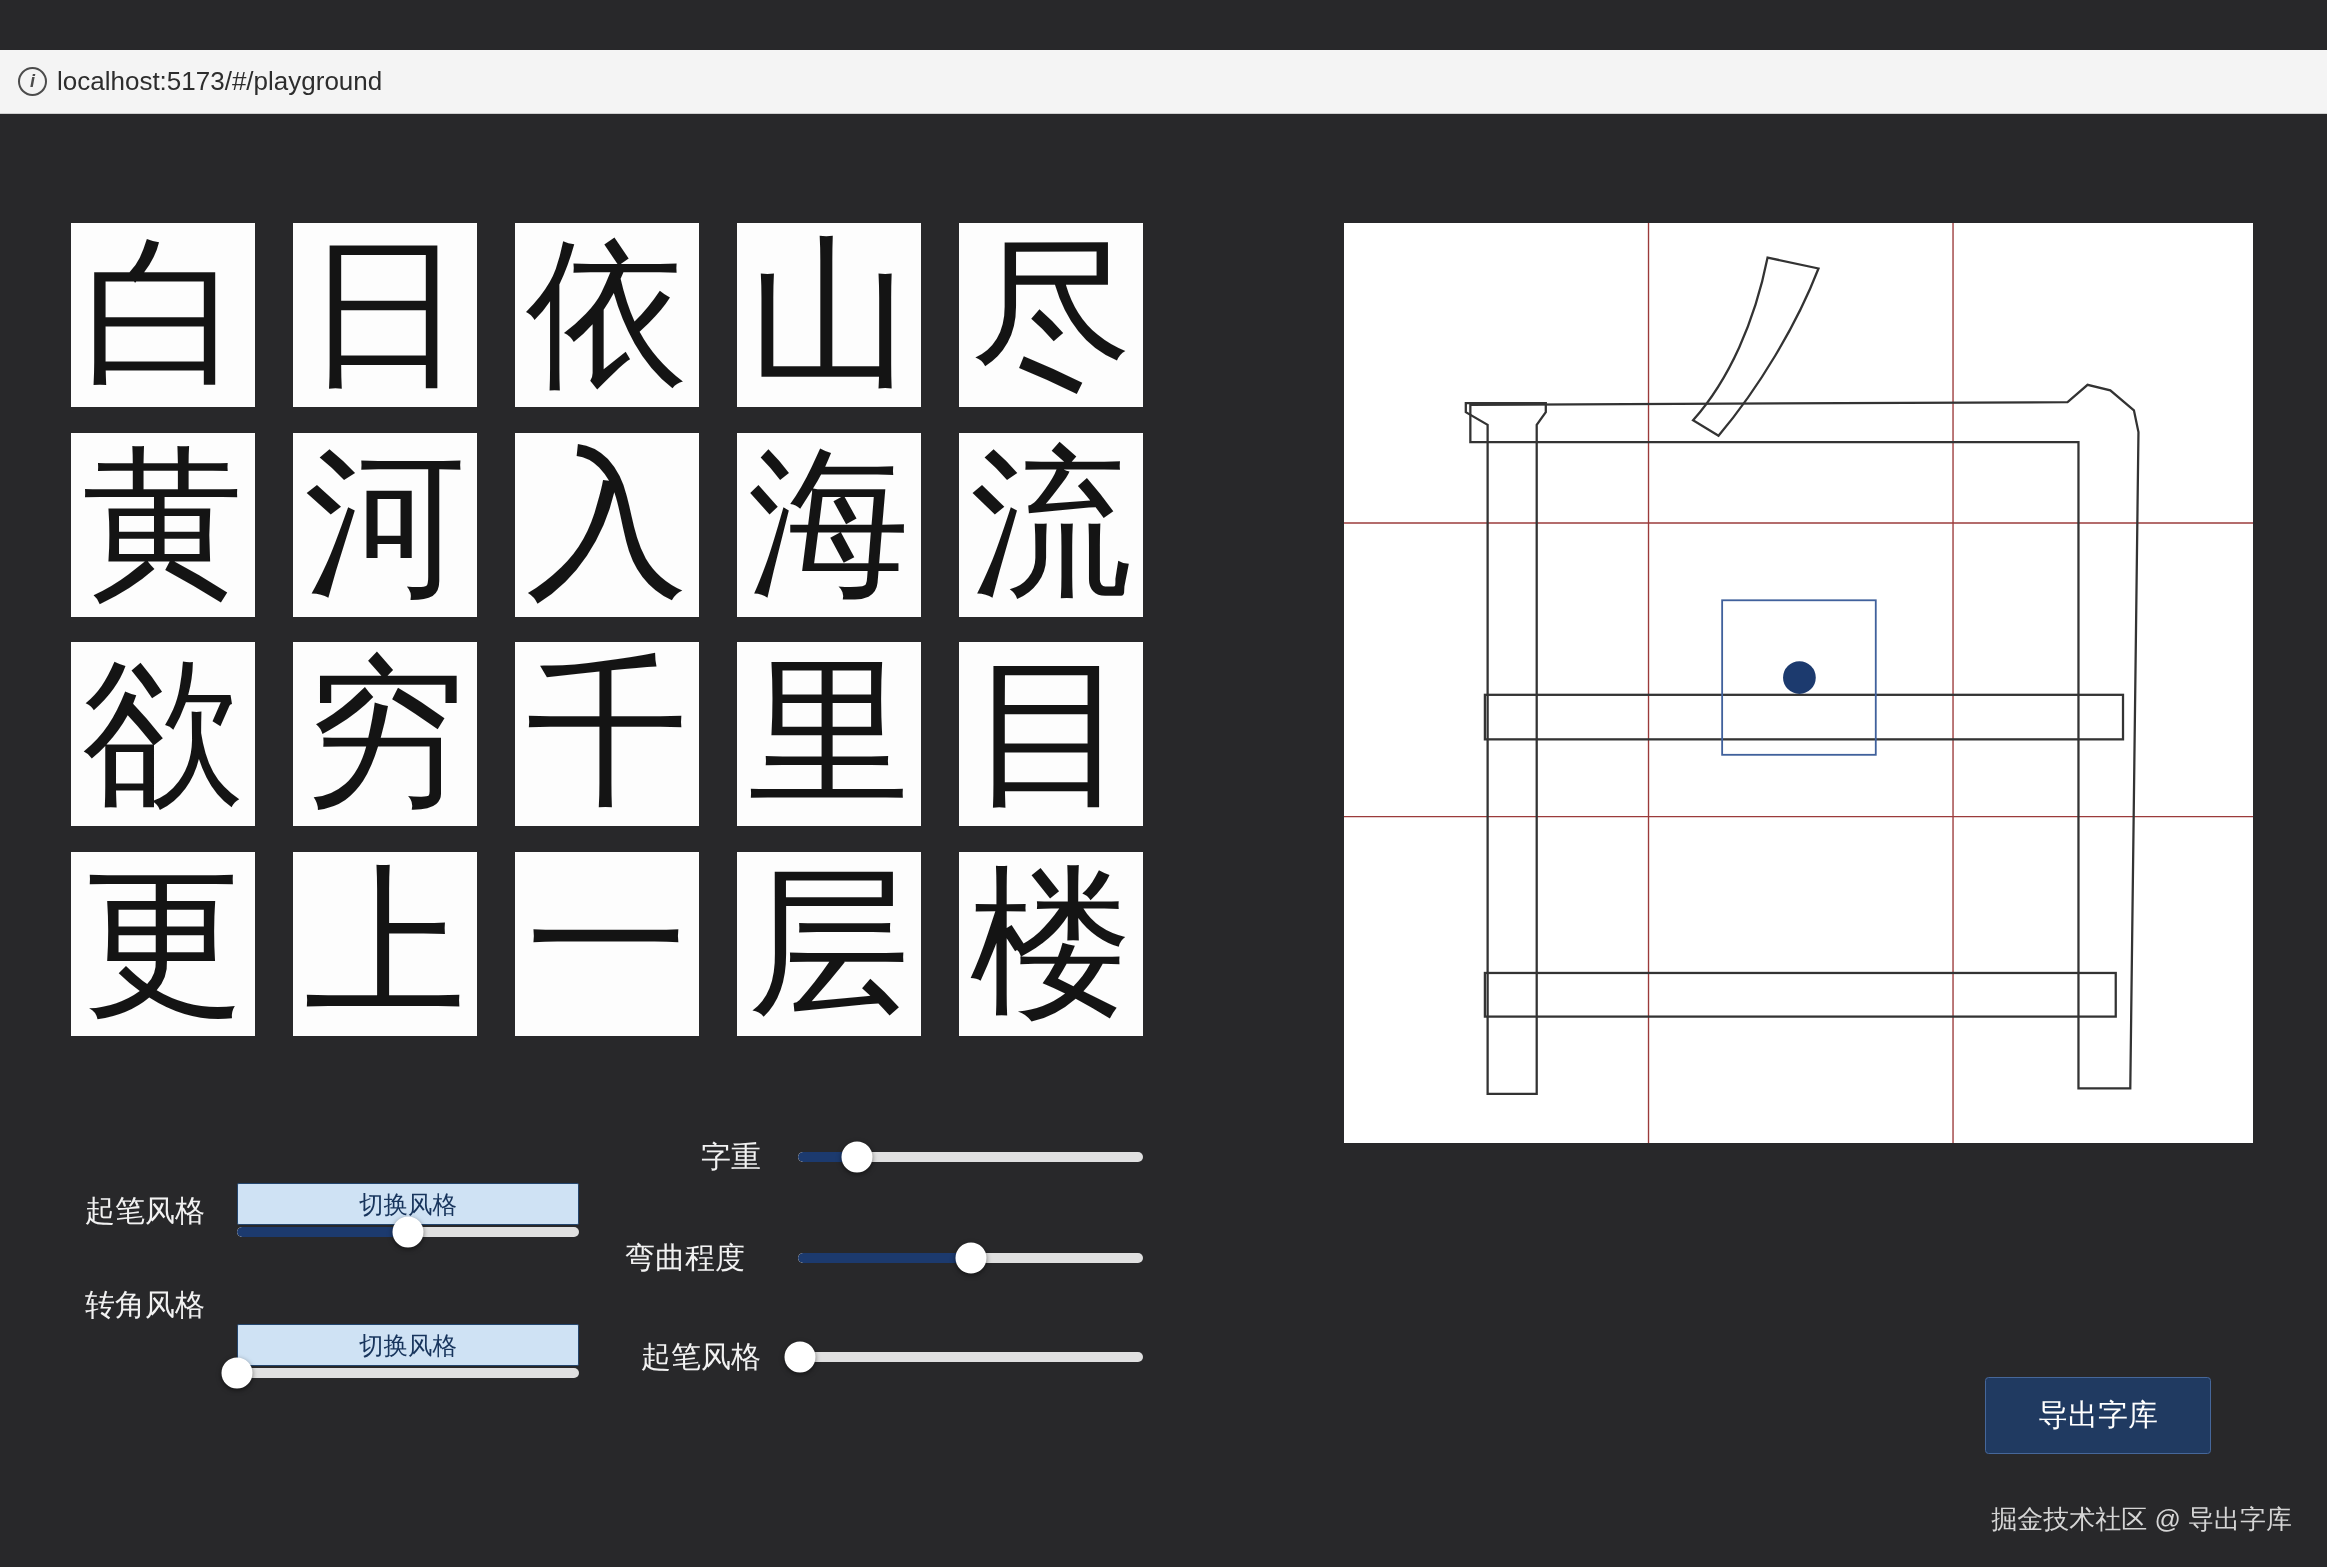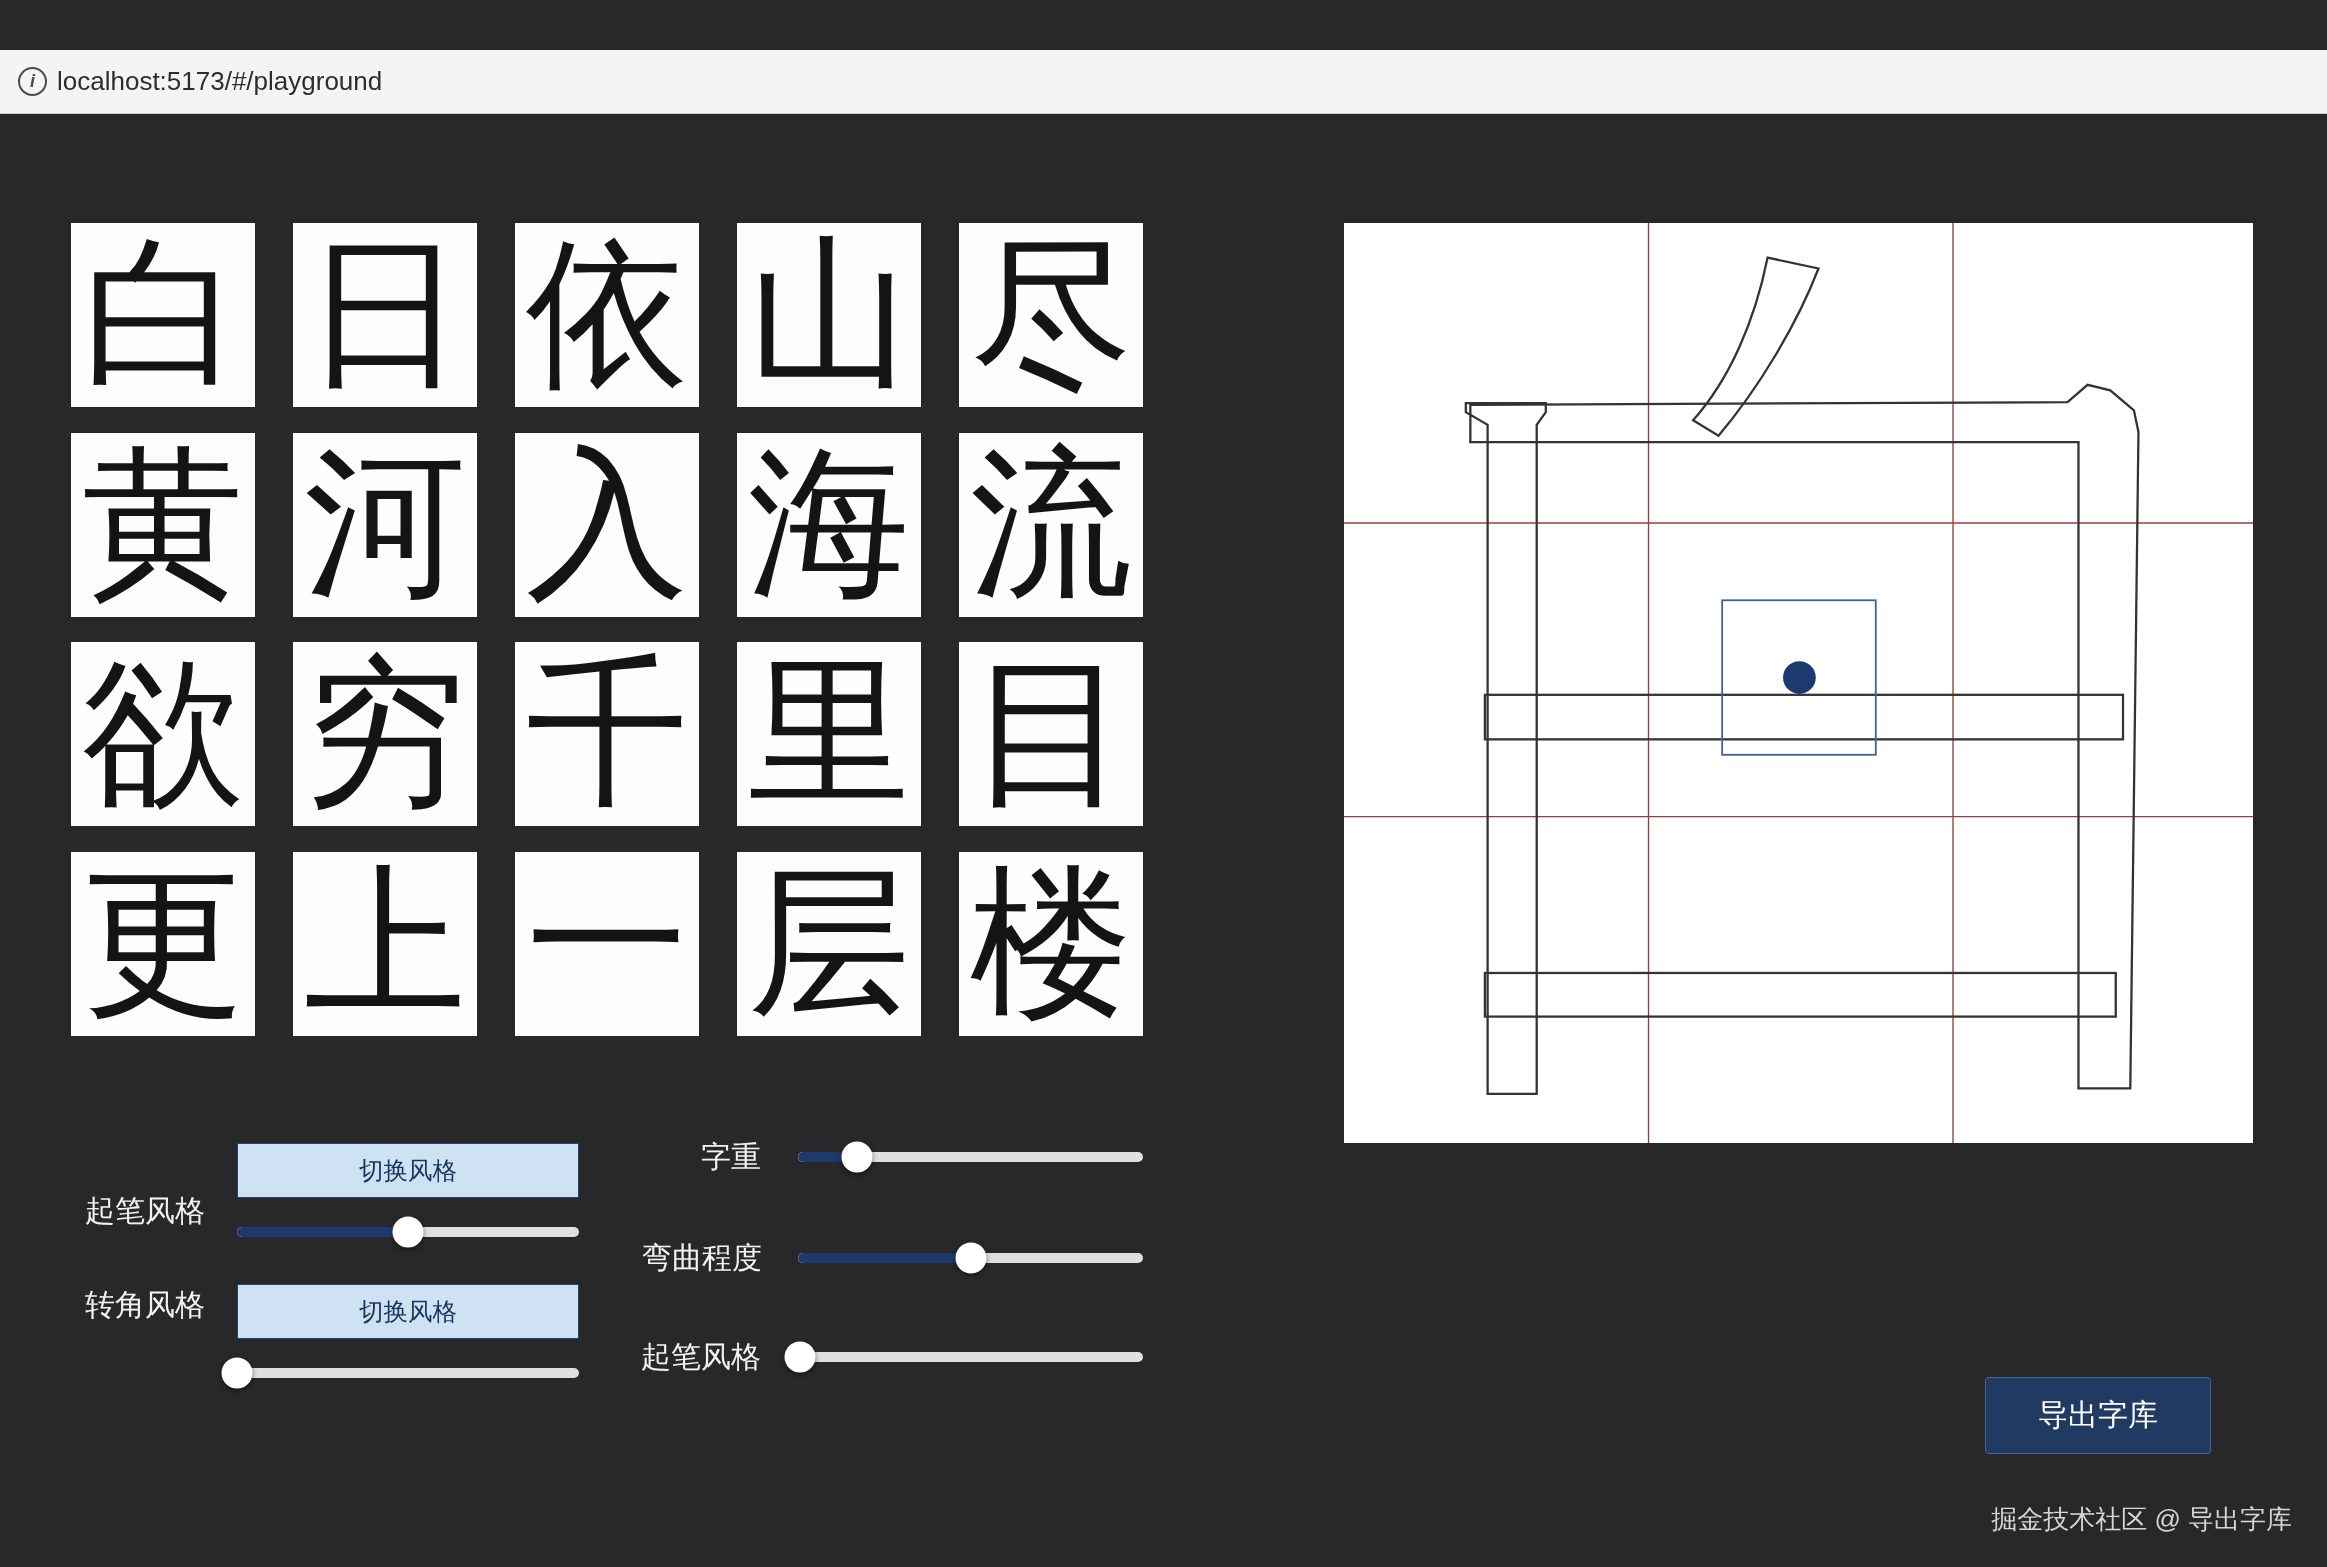--- a/index.html
+++ b/index.html
@@ -60,26 +60,26 @@
     font-family:"Liberation Serif","DejaVu Serif",serif;
     font-size:162px;line-height:184px;
     display:flex;align-items:center;justify-content:center;
     cursor:pointer;user-select:none;
   }
 
   
   .ctl-label{position:absolute;color:#f2f2f2;font-size:30px;display:flex;align-items:center;height:42px;}
   .ctl-label.right-align{justify-content:flex-end;}
   .style-button{
-    position:absolute;width:342px;height:55px;
+    position:absolute;width:342px;height:42px;
     background:var(--control-button-bg);
     border:1.8px solid var(--control-button-border);
     color:var(--control-button-text);
     font-size:24.5px;display:flex;align-items:center;justify-content:center;
-    border-radius:1.8px;cursor:pointer;
+    border-radius:1.8px;cursor:pointer;margin-top:40px;
   }
   .slider{position:absolute;height:36px;cursor:pointer;}
   .slider .track{position:absolute;left:0;right:0;top:50%;height:10px;transform:translateY(-50%);background:var(--slider-track);border-radius:5.5px;overflow:hidden;}
   .slider .fill{position:absolute;left:0;top:0;bottom:0;width:var(--val,0%);background:var(--accent);border-radius:5.5px;}
   .slider .thumb{
     position:absolute;top:50%;left:var(--val,0%);transform:translate(-50%,-50%);
     width:31px;height:31px;border-radius:50%;background:#ffffff;
     box-shadow:0 1.8px 5.5px rgba(0,0,0,.5);cursor:grab;
   }
 
@@ -156,21 +156,21 @@
   </div>
 
   <div class="ctl-label right-align" style="left:545px;top:1136px;width:216px;">字重</div>
   <div class="slider" style="left: 798px; top: 1139px; width: 345px; --val: 17%;">
     <div class="track">
         <div class="fill"></div>
       </div>
     <div class="thumb"></div>
   </div>
 
-  <div class="ctl-label right-align" style="left:546px;top:1237px;width:216px;">弯曲程度</div>
+  <div class="ctl-label right-align" style="left:529px;top:1237px;width:216px;">弯曲程度</div>
   <div class="slider" style="left: 798px; top: 1240px; width: 345px; --val: 50%;">
     <div class="track">
         <div class="fill"></div>
       </div>
     <div class="thumb"></div>
   </div>
 
   <div class="ctl-label right-align" style="left:545px;top:1336px;width:216px;">起笔风格</div>
   <div class="slider" style="left: 798px; top: 1339px; width: 345px; --val: 0.5%;">
     <div class="track">

